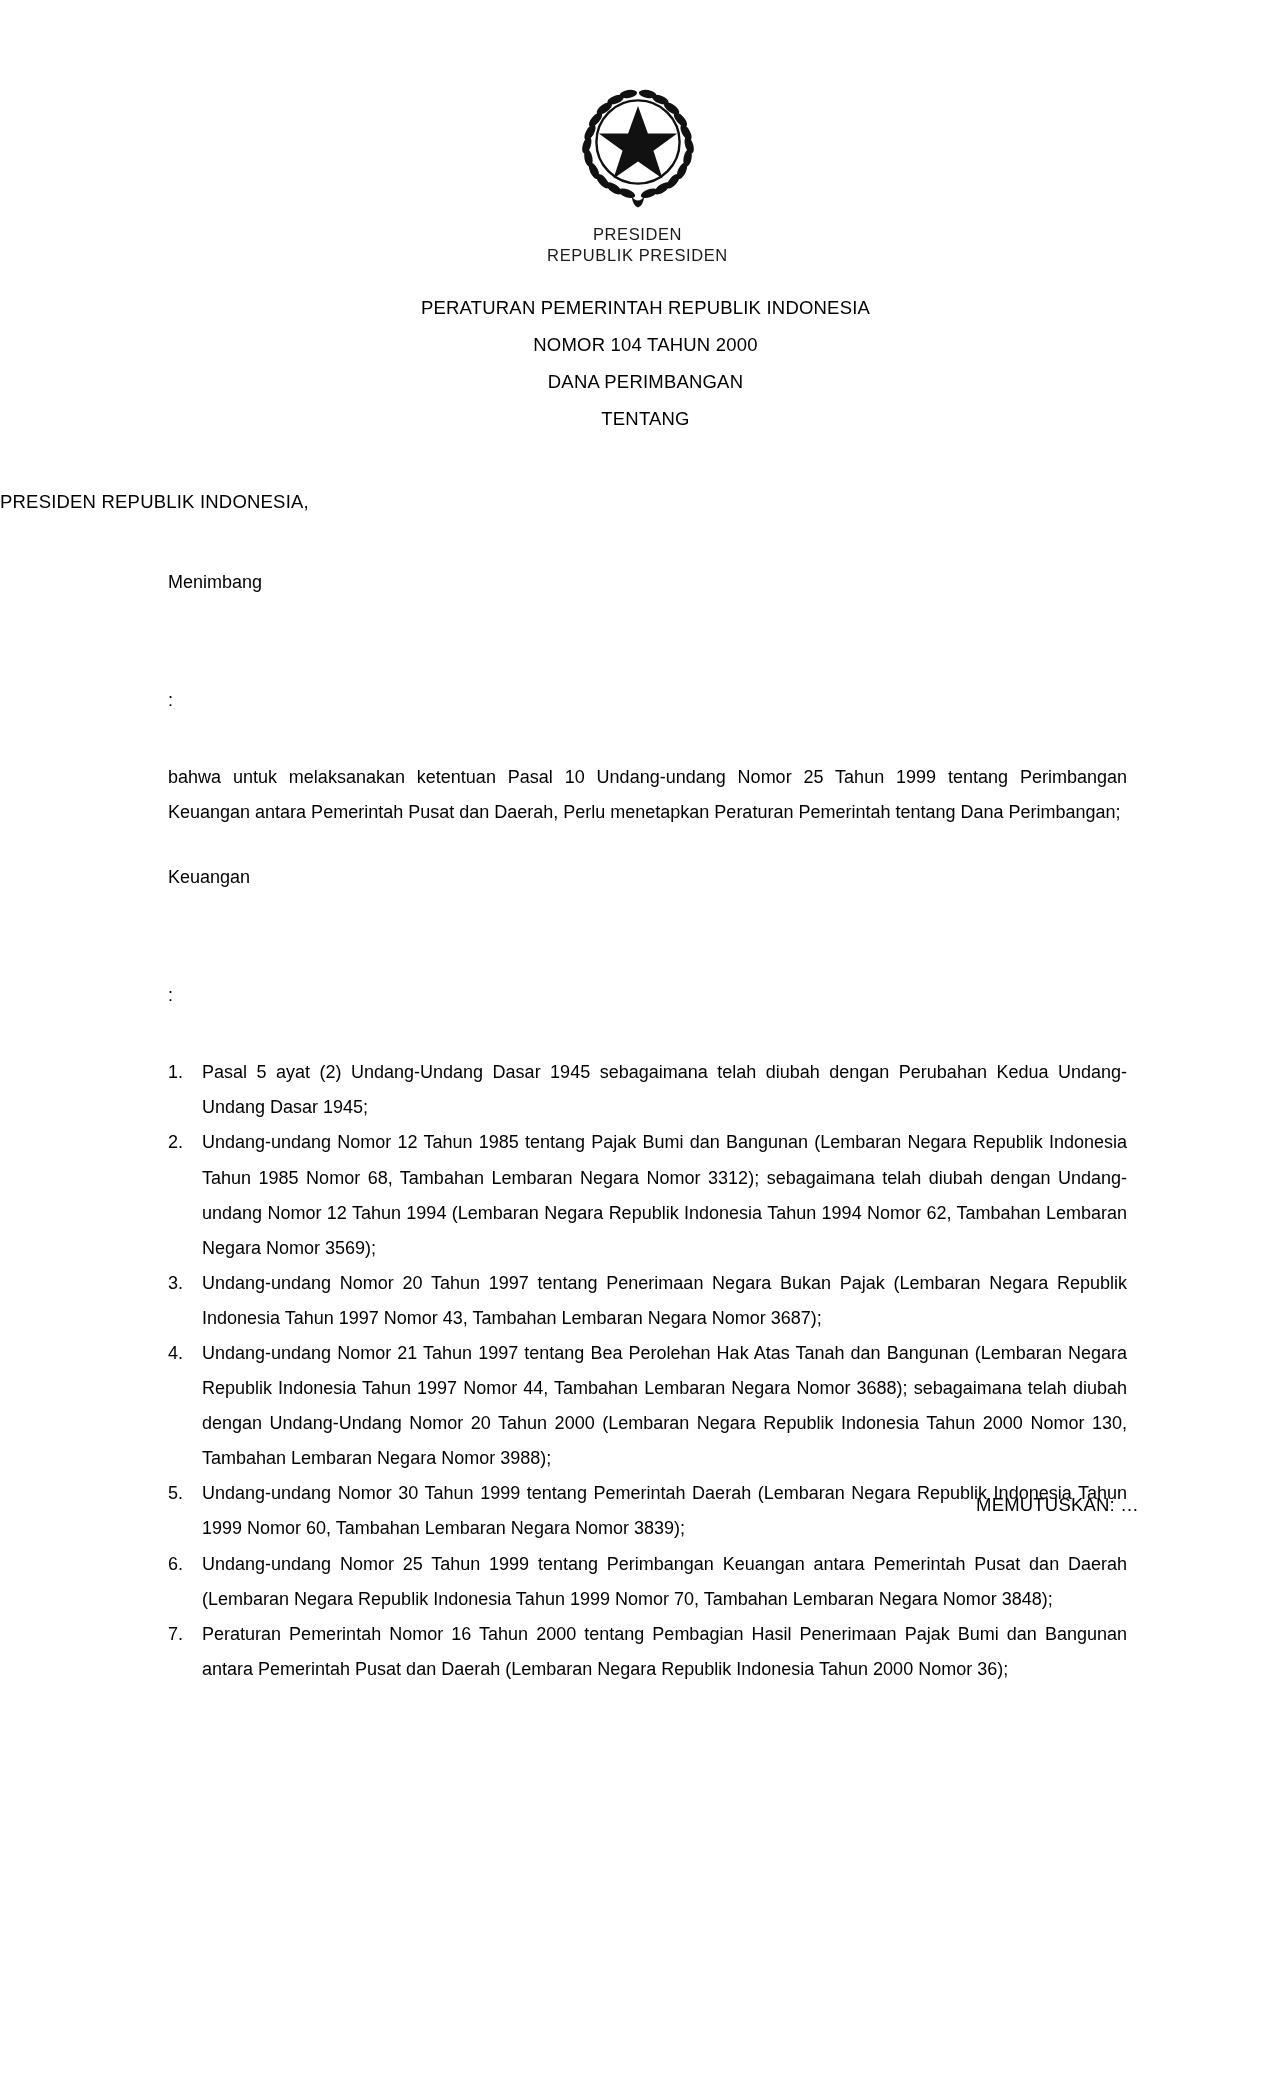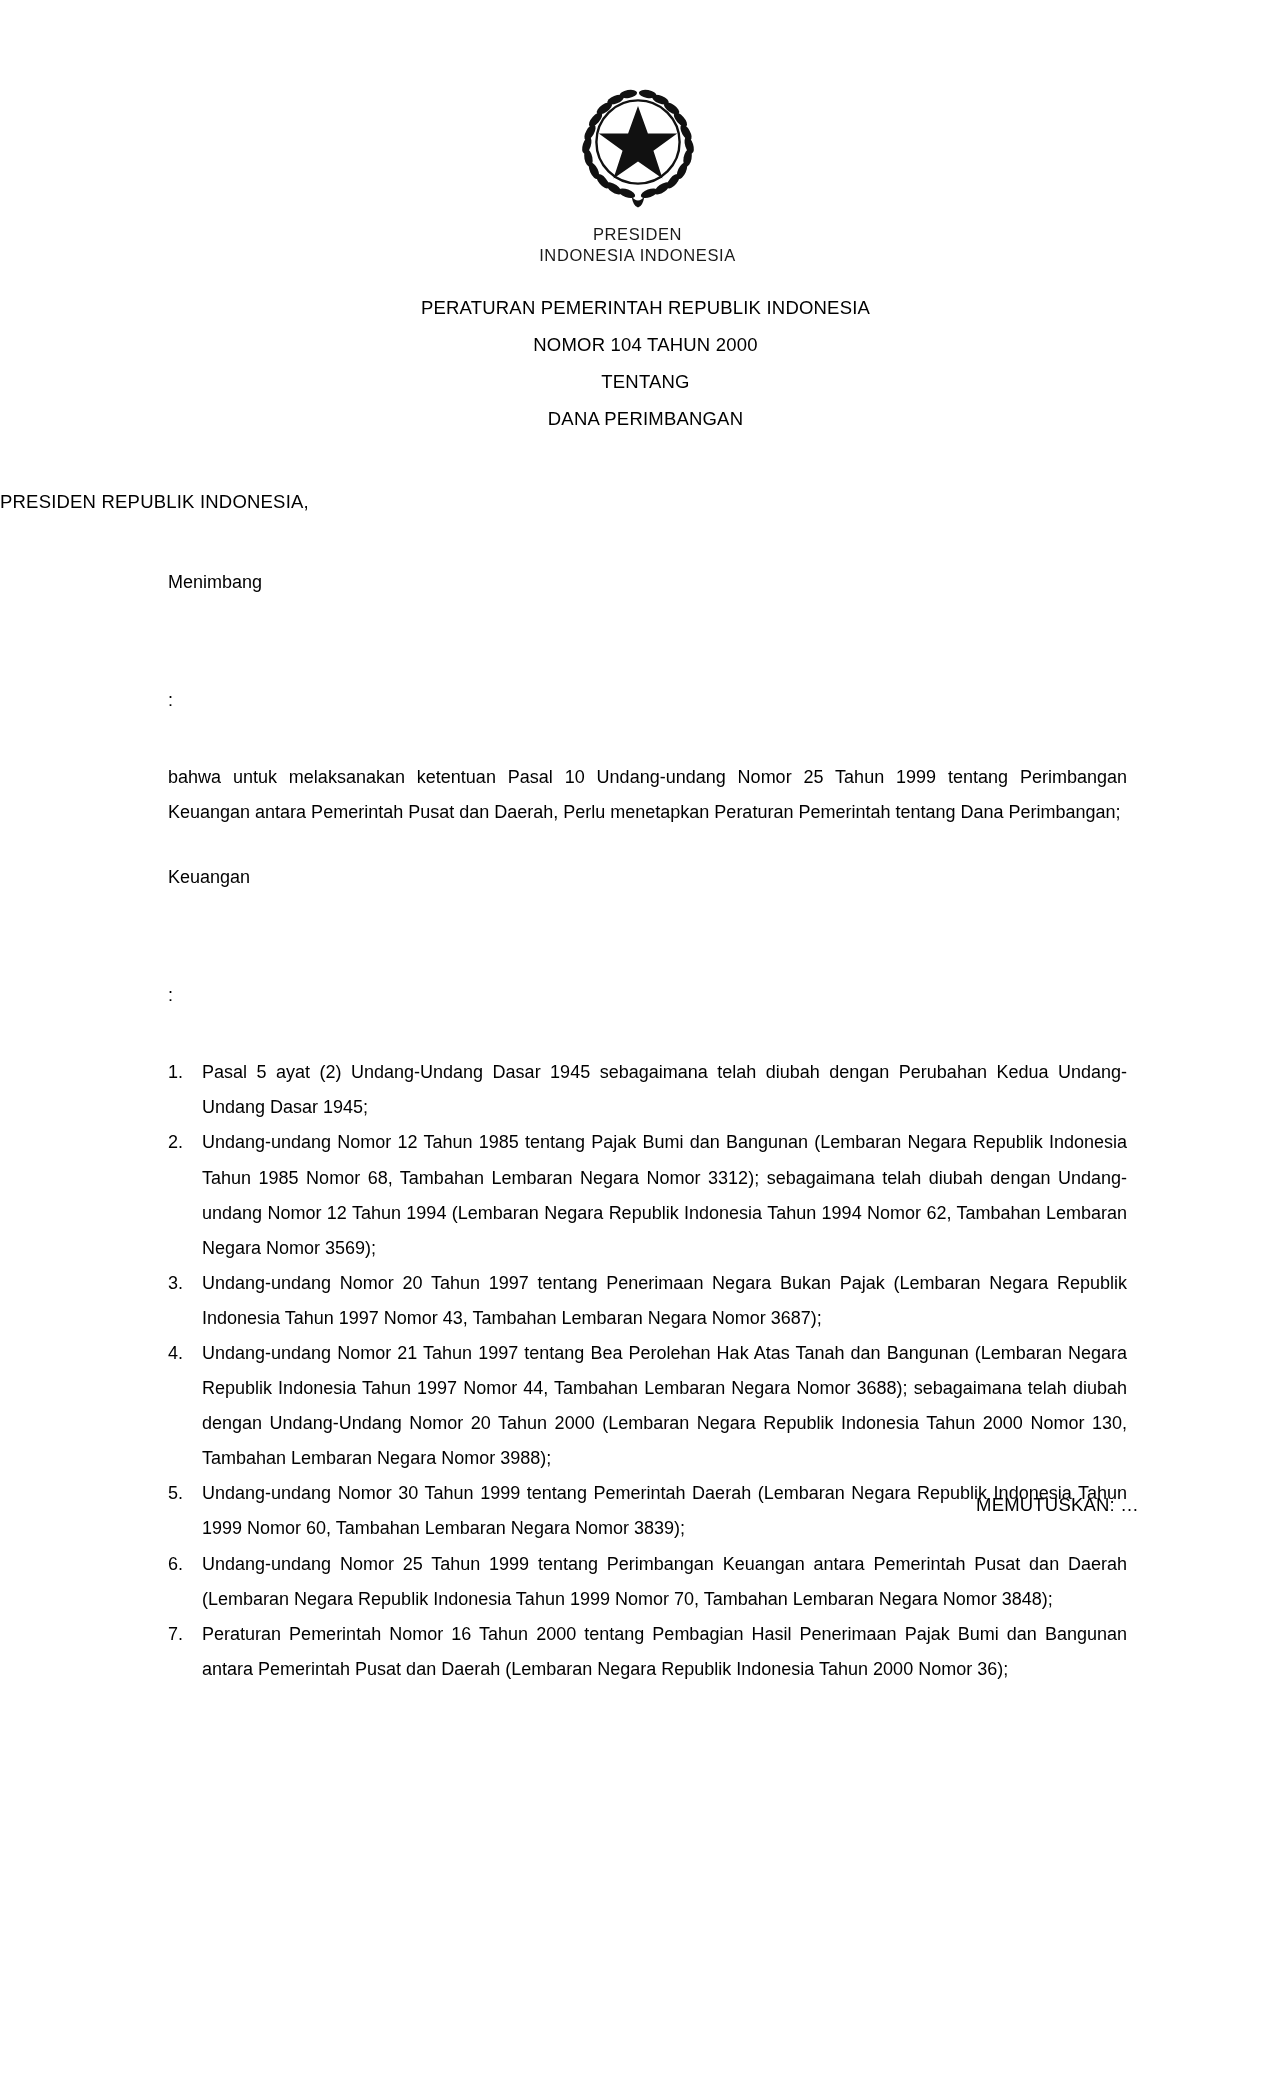--- a/index.html
+++ b/index.html
@@ -170,29 +170,29 @@
           <path d="M92 168 q8 10 16 0 q-2 12 -8 14 q-6 -2 -8 -14 z"></path>
         </g>
 
         <circle cx="100" cy="100" r="52" fill="none" stroke="#111111" stroke-width="3"></circle>
 
         <polygon points="100,55 112.4,89.5 149,89.5 119.3,111 130.6,145.5 100,124.5 69.4,145.5 80.7,111 51,89.5 87.6,89.5"></polygon>
       </g>
     </svg>
     <div class="emblem-caption">
       <div>PRESIDEN</div>
-      <div>INDONESIA INDONESIA</div>
+      <div>REPUBLIK PRESIDEN</div>
     </div>
   </div>
 
   <div class="title-block">
     <div>PERATURAN PEMERINTAH REPUBLIK INDONESIA</div>
     <div>NOMOR 104 TAHUN 2000</div>
+    <div>DANA PERIMBANGAN</div>
     <div>TENTANG</div>
-    <div>DANA PERIMBANGAN</div>
   </div>
 
   <div class="issuer">PRESIDEN REPUBLIK INDONESIA,</div>
 
   <div class="body-area">
 
     <div class="clause">
       <div class="clause-label">Menimbang</div>
       <div class="clause-colon">:</div>
       <div class="clause-content">

